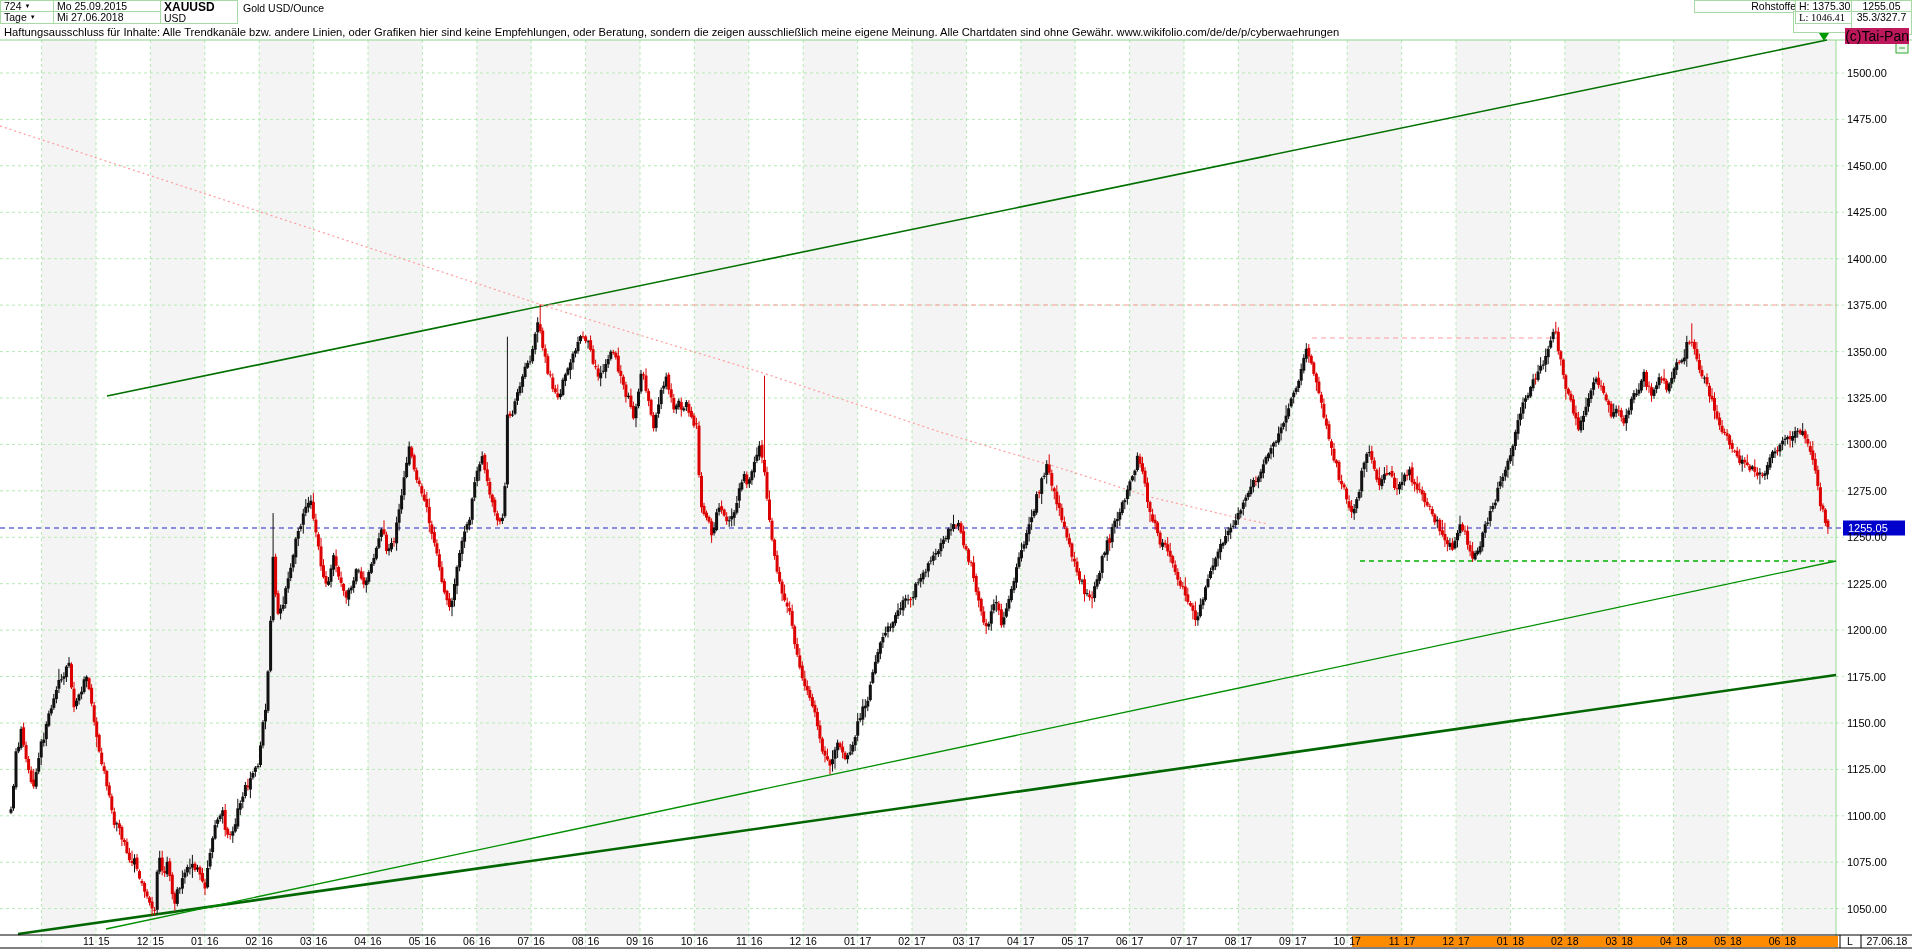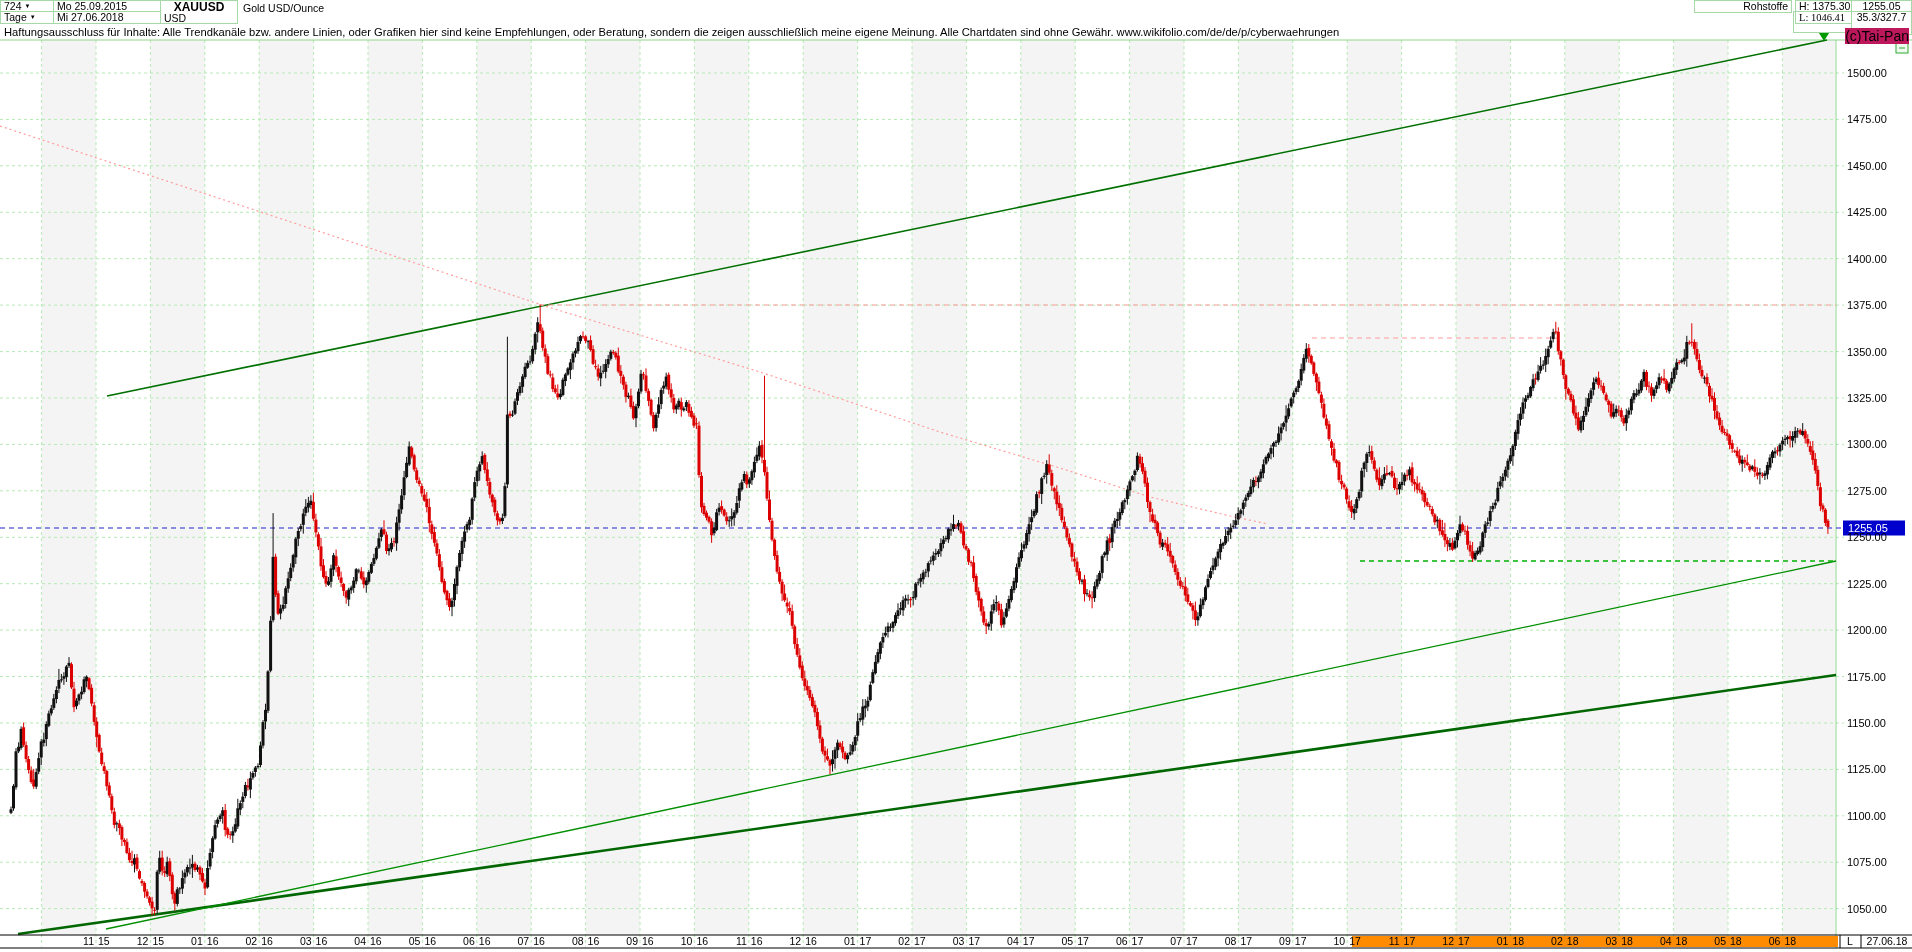--- a/index.html
+++ b/index.html
@@ -4,21 +4,21 @@
 <style>
   html,body{margin:0;padding:0;background:#ffffff;}
   body{width:1912px;height:952px;overflow:hidden;position:relative;
        font-family:"Liberation Sans", sans-serif;color:#000;}
   #app{position:relative;width:1912px;height:952px;background:#fff;}
   #chart-svg{position:absolute;left:0;top:0;z-index:1;}
   #header{position:absolute;left:0;top:0;width:1912px;height:24px;background:#fff;z-index:3;}
   .hcell{position:absolute;border:1px solid #a6d9a6;background:#fff;font-size:10.5px;
          line-height:11px;padding:0 3px;white-space:nowrap;overflow:hidden;box-sizing:border-box;}
   .hplain{position:absolute;font-size:10.5px;line-height:12px;white-space:nowrap;}
-  .sym1{font-size:12px;font-weight:bold;text-align:center;line-height:12px;}
+  .sym1{font-size:12px;font-weight:bold;line-height:12px;}
   .sym2{font-size:10.5px;line-height:10px;}
   .arr{font-size:6px;vertical-align:2px;margin-left:3px;}
   #disclaimer{position:absolute;left:4px;top:26px;font-size:11.2px;white-space:nowrap;z-index:3;}
   #copyright{position:absolute;right:3px;top:28px;font-size:14px;z-index:3;background:#be185d;}
   .ralign{text-align:right;}
   .calign{text-align:center;}
 </style>
 </head>
 <body>
 
@@ -1673,21 +1673,21 @@
   <div id="header">
     <div class="hcell" style="left:0;top:0;width:54px;height:13px;"><span>724</span><span class="arr">▼</span></div>
     <div class="hcell" style="left:0;top:11px;width:54px;height:13px;"><span>Tage</span><span class="arr">▼</span></div>
     <div class="hcell" style="left:53px;top:0;width:108px;height:13px;">Mo 25.09.2015</div>
     <div class="hcell" style="left:53px;top:11px;width:108px;height:13px;">Mi 27.06.2018</div>
     <div class="hcell" style="left:160px;top:0;width:78px;height:24px;">
       <div class="sym1">XAUUSD</div>
       <div class="sym2">USD</div>
     </div>
     <div class="hplain" style="left:243px;top:2px;">Gold USD/Ounce</div>
-    <div class="hcell ralign" style="left:1694px;top:0;width:98px;height:13px;">Rohstoffe</div>
+    <div class="hcell ralign" style="left:1694px;top:0;width:106px;height:13px;">Rohstoffe</div>
     <div class="hcell ralign" style="left:1793px;top:11px;width:102px;height:22px;">vwd Rohstoffe</div>
     <div class="hcell" style="left:1795px;top:0;width:57px;height:13px;">H: 1375.30</div>
     <div class="hcell" style="left:1795px;top:11px;width:57px;height:13px;font-family:Liberation Serif, serif;">L: 1046.41</div>
     <div class="hcell calign" style="left:1851px;top:0;width:61px;height:13px;">1255.05</div>
     <div class="hcell calign" style="left:1851px;top:11px;width:61px;height:24px;">35.3/327.7</div>
   </div>
 
   <div id="disclaimer">Haftungsausschluss für Inhalte: Alle Trendkanäle bzw. andere Linien, oder Grafiken hier sind keine Empfehlungen, oder Beratung, sondern die zeigen ausschließlich meine eigene Meinung. Alle Chartdaten sind ohne Gewähr.  www.wikifolio.com/de/de/p/cyberwaehrungen</div>
   <div id="copyright">(c)Tai-Pan</div>
 

